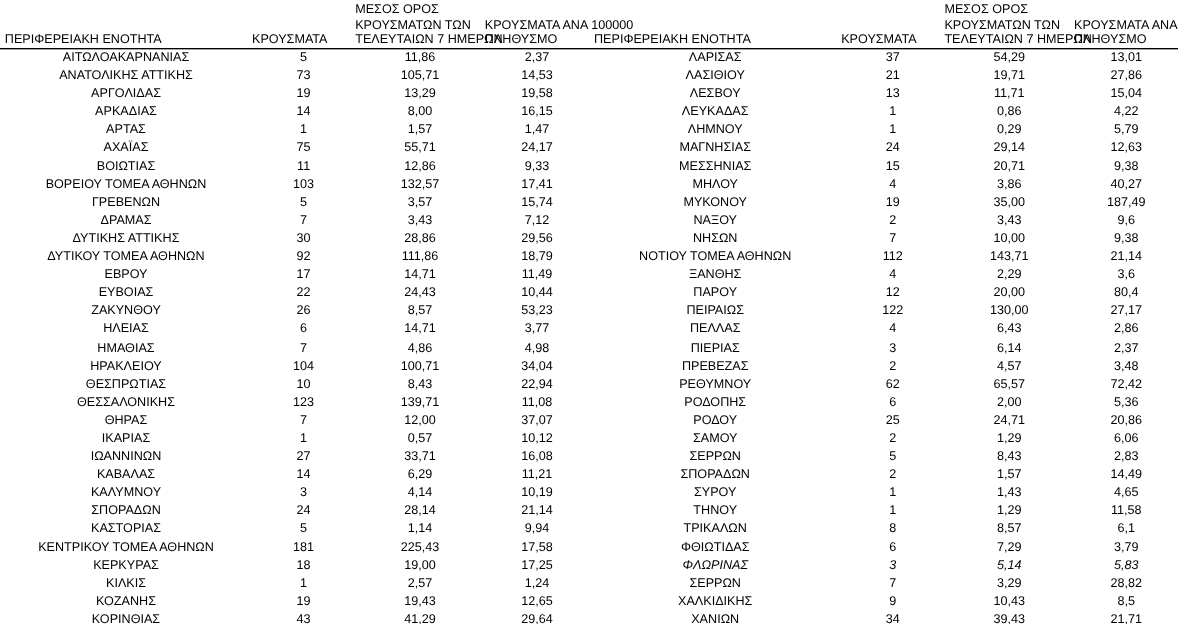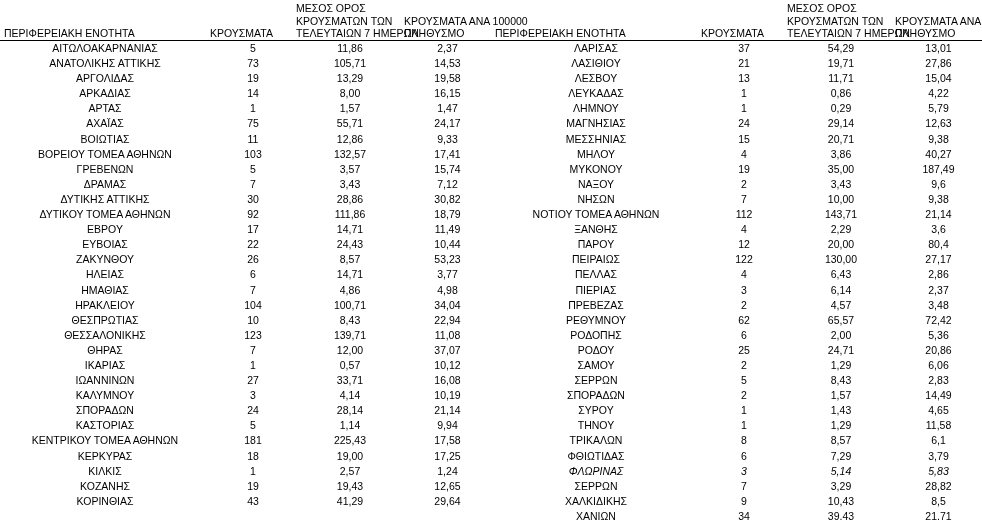--- a/index.html
+++ b/index.html
@@ -158,21 +158,21 @@
             <tr>
               <td class="name">ΔΡΑΜΑΣ</td>
               <td>7</td>
               <td>3,43</td>
               <td>7,12</td>
             </tr>
             <tr>
               <td class="name">ΔΥΤΙΚΗΣ ΑΤΤΙΚΗΣ</td>
               <td>30</td>
               <td>28,86</td>
-              <td>30,82</td>
+              <td>29,56</td>
             </tr>
             <tr>
               <td class="name">ΔΥΤΙΚΟΥ ΤΟΜΕΑ ΑΘΗΝΩΝ</td>
               <td>92</td>
               <td>111,86</td>
               <td>18,79</td>
             </tr>
             <tr>
               <td class="name">ΕΒΡΟΥ</td>
               <td>17</td>
@@ -231,20 +231,26 @@
               <td class="name">ΙΚΑΡΙΑΣ</td>
               <td>1</td>
               <td>0,57</td>
               <td>10,12</td>
             </tr>
             <tr>
               <td class="name">ΙΩΑΝΝΙΝΩΝ</td>
               <td>27</td>
               <td>33,71</td>
               <td>16,08</td>
+            </tr>
+            <tr>
+              <td class="name">ΚΑΒΑΛΑΣ</td>
+              <td>14</td>
+              <td>6,29</td>
+              <td>11,21</td>
             </tr>
             <tr>
               <td class="name">ΚΑΛΥΜΝΟΥ</td>
               <td>3</td>
               <td>4,14</td>
               <td>10,19</td>
             </tr>
             <tr>
               <td class="name">ΣΠΟΡΑΔΩΝ</td>
               <td>24</td>

